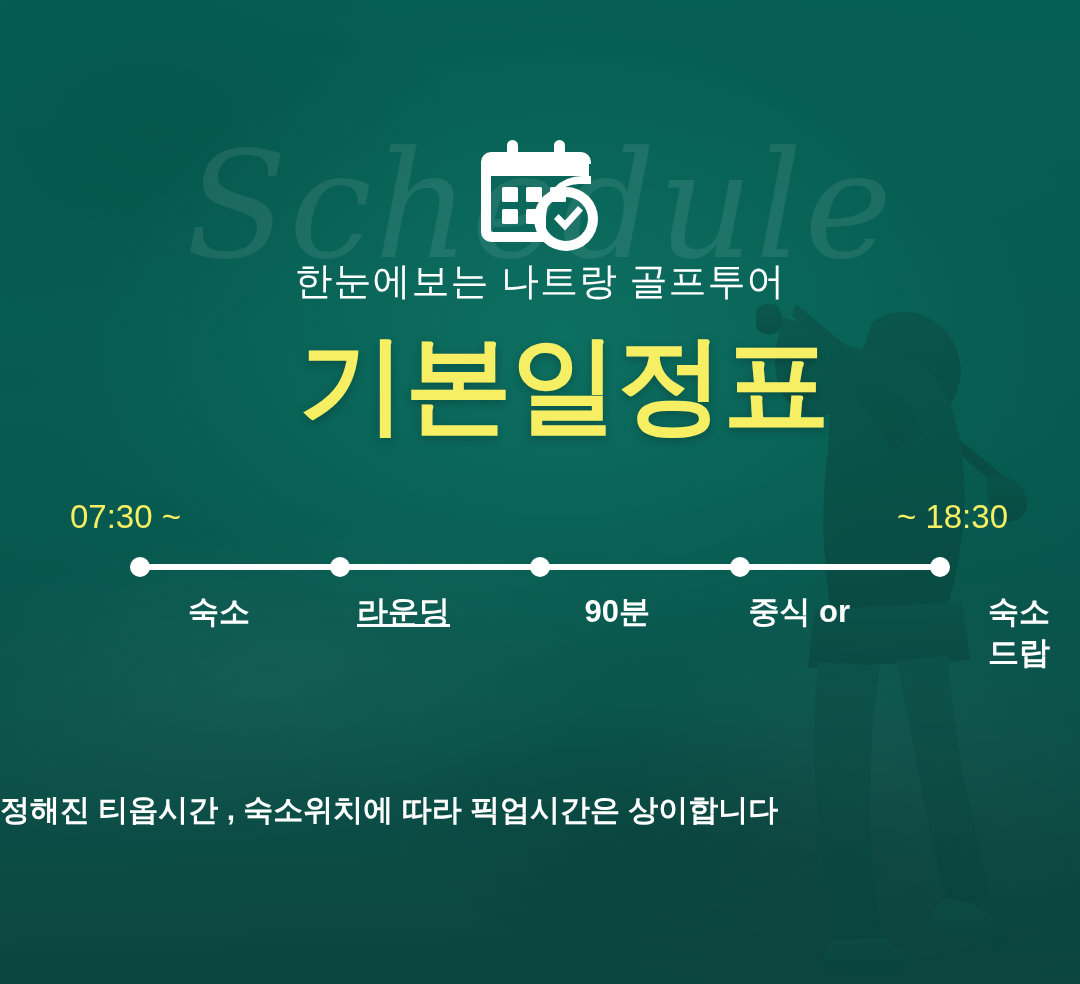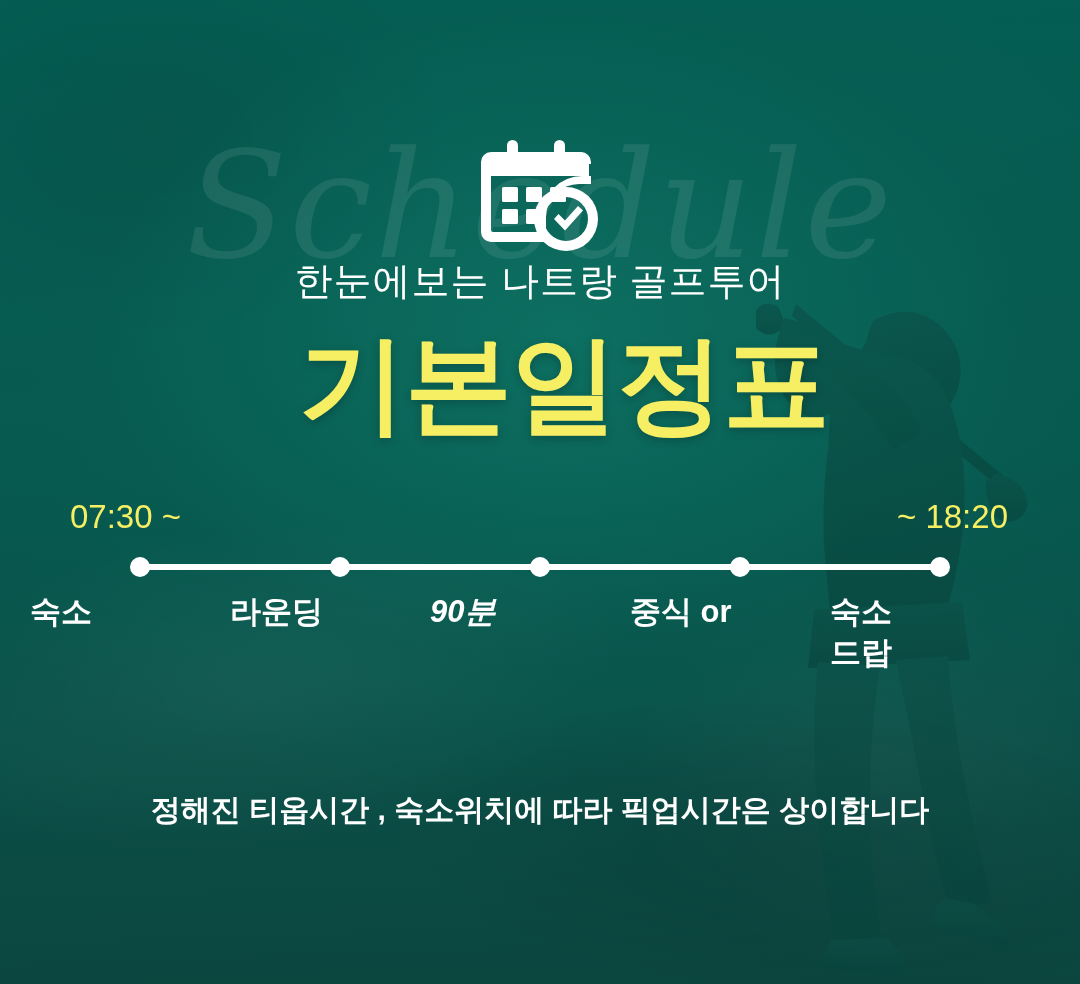--- a/index.html
+++ b/index.html
@@ -111,33 +111,32 @@
     position:absolute; top:-6px;
     width:20px; height:20px; margin-left:-10px;
     background:#ffffff; border-radius:50%;
   }
 
   
   .stops { position:absolute; left:0; right:0; top:592px; height:110px; }
   .stop {
     position:absolute;
     width:220px; margin-left:-110px;
-    text-align:left;
+    text-align:right;
     color:#ffffff;
     font-size:31px;
     font-weight:700;
     line-height:1.32;
     white-space:nowrap;
   }
   .stop .l2 { display:block; }
 
   
   .footnote {
     position:absolute; left:0; right:0; top:790px;
-    text-align:center;
     color:#ffffff;
     font-size:30px;
     font-weight:700;
     letter-spacing:0px;
     white-space:nowrap;
   }
 </style>
 </head>
 <body>
 
@@ -207,36 +206,36 @@
         <path d="M85 47 a32 32 0 1 1 0 64 a32 32 0 0 1 0 -64 z m0 10 a22 22 0 1 0 0 44 a22 22 0 0 0 0 -44 z"></path>
         <path d="M73 79 l4.5 -5 l6.5 6.5 l13 -14.5 l5 4.5 l-18 20 z"></path>
       </g>
     </svg>
   </div>
 
   <div class="subtitle">한눈에보는 나트랑 골프투어</div>
   <div class="maintitle">기본일정표</div>
 
   <div class="time-label time-left">07:30 ~</div>
-  <div class="time-label time-right">~ 18:20</div>
+  <div class="time-label time-right">~ 18:30</div>
 
   <div class="timeline">
     <div class="tl-line"></div>
     <div id="tl-dots">
         <div class="tl-dot" style="left: 0%;"></div>
         <div class="tl-dot" style="left: 25%;"></div>
         <div class="tl-dot" style="left: 50%;"></div>
         <div class="tl-dot" style="left: 75%;"></div>
         <div class="tl-dot" style="left: 100%;"></div>
       </div>
   </div>
 
   <div class="stops" id="stops">
       <div class="stop" style="left: 140px;"><span>숙소</span></div>
-      <div class="stop" style="left: 340px;"><span>라운딩</span></div>
-      <div class="stop" style="left: 540px; font-style: italic;"><span>90분</span></div>
+      <div class="stop" style="left: 340px; text-decoration: underline;"><span>라운딩</span></div>
+      <div class="stop" style="left: 540px;"><span>90분</span></div>
       <div class="stop" style="left: 740px;"><span>중식 or</span></div>
       <div class="stop" style="left: 940px;"><span>숙소</span><span class="l2">드랍</span></div>
     </div>
 
   <div class="footnote">정해진 티옵시간 , 숙소위치에 따라 픽업시간은 상이합니다</div>
 
 </div>
 
 </body></html>

